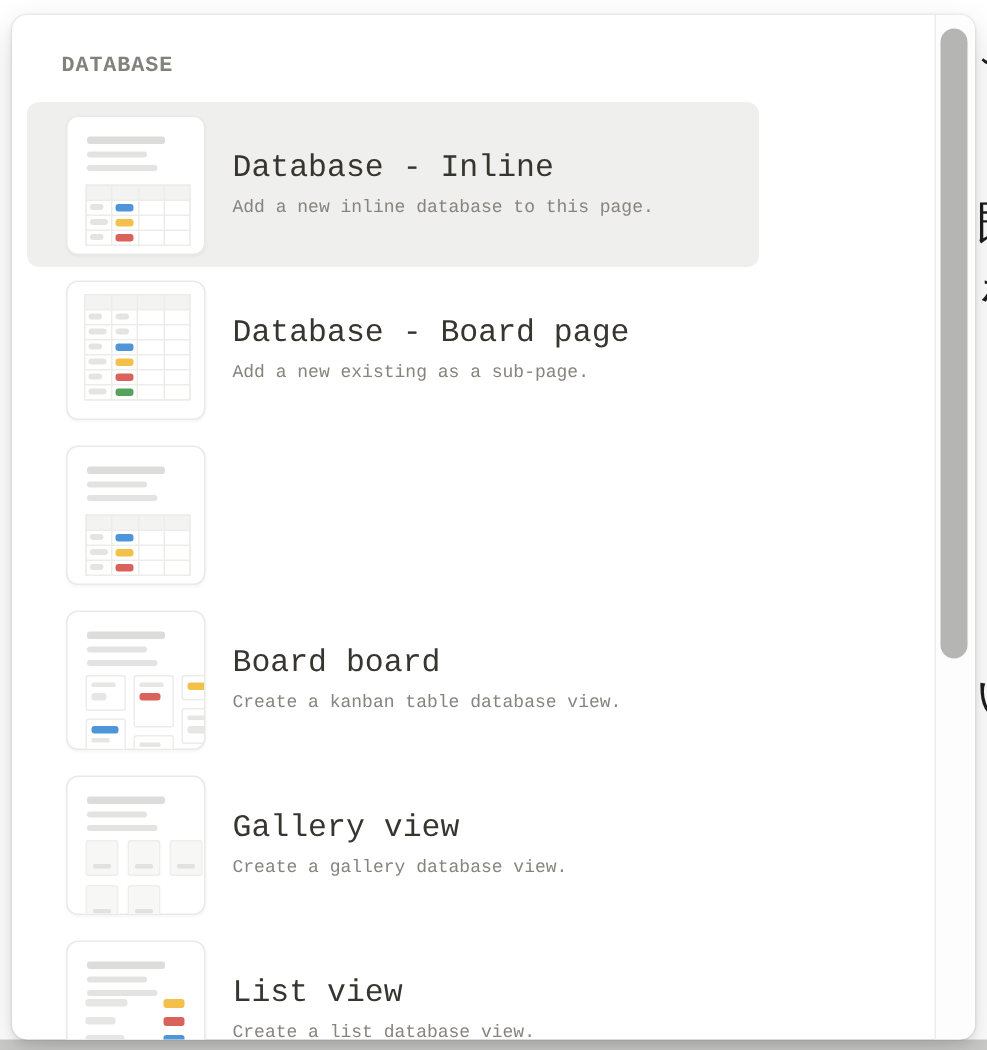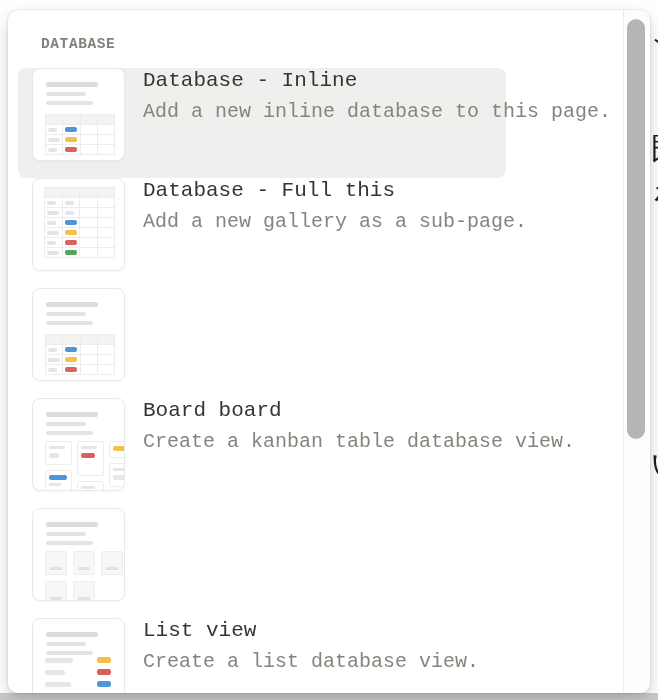--- a/index.html
+++ b/index.html
@@ -29,26 +29,26 @@
   .bottom-strip{position:absolute;left:0;top:693px;width:658px;height:7px;background:#cbcbc9;}
 
   
   .panel{position:absolute;left:8px;top:10px;width:642px;height:683px;
     background:#fff;border-radius:10px;overflow:hidden;
     box-shadow:0 0 0 1px rgba(15,15,15,0.05),0 3px 6px rgba(15,15,15,0.08),0 9px 24px rgba(15,15,15,0.14);font-family:Liberation Mono, monospace;}
   .panel-inner{padding:26px 0 0 10px;}
   .section-label{margin-left:23px;margin-bottom:16px;font-size:14.5px;font-weight:700;
     letter-spacing:0.6px;color:var(--section-label-text);}
 
-  .row{display:flex;width:488px;height:110px;
-    padding:0 12px 0 14px;border-radius:8px;cursor:pointer;}
+  .row{display:flex;align-items:center;width:488px;height:110px;
+    padding:0 12px 0 26px;border-radius:8px;cursor:pointer;}
   .row.selected{background:var(--selected-row-bg);}
   .texts{margin-left:18px;display:flex;flex-direction:column;gap:4px;min-width:0;}
   .title{font-size:21px;color:var(--title-text);line-height:1.25;}
-  .desc{font-size:20px;color:var(--secondary-text);line-height:1.35;white-space:nowrap;}
+  .desc{font-size:12px;color:var(--secondary-text);line-height:1.35;white-space:nowrap;}
 
   
   .icon-card{position:relative;flex-shrink:0;width:93px;height:93px;background:#fff;
     border:1px solid #e9e9e7;border-radius:8px;overflow:hidden;
     box-shadow:0 1px 2px rgba(0,0,0,0.04);}
   .doc-lines{position:absolute;left:13px;top:13px;}
   .dl{border-radius:2px;background:#e3e3e1;margin-bottom:5px;}
   .dl1{width:52px;height:5px;background:#dcdcda;}
   .dl2{width:40px;height:4px;}
   .dl3{width:47px;height:4px;}
@@ -204,22 +204,22 @@
                 <span class="p pg2"></span>
               </div>
               <div class="c">
                 <span class="p pgr"></span>
               </div>
               <div class="c"></div>
               <div class="c"></div>
           </div>
         </div>
         <div class="texts">
-          <div class="title">Database - Full this</div>
-          <div class="desc">Add a new gallery as a sub-page.</div>
+          <div class="title">Database - Board page</div>
+          <div class="desc">Add a new existing as a sub-page.</div>
         </div>
       </div>
 
       <div class="row">
         <div class="icon-card">
           <div class="doc-lines">
               <div class="dl dl1"></div>
               <div class="dl dl2"></div>
               <div class="dl dl3"></div>
             </div>
@@ -308,20 +308,24 @@
               <div class="dl dl3"></div>
             </div>
           <div class="gal-grid">
             <div class="gcard"></div>
               <div class="gcard"></div>
               <div class="gcard"></div>
             <div class="gcard"></div>
               <div class="gcard"></div>
           </div>
         </div>
+        <div class="texts">
+          <div class="title">Gallery view</div>
+          <div class="desc">Create a gallery database view.</div>
+        </div>
       </div>
 
       <div class="row">
         <div class="icon-card">
           <div class="doc-lines">
               <div class="dl dl1"></div>
               <div class="dl dl2"></div>
               <div class="dl dl3"></div>
             </div>
           <div class="list-rows">

